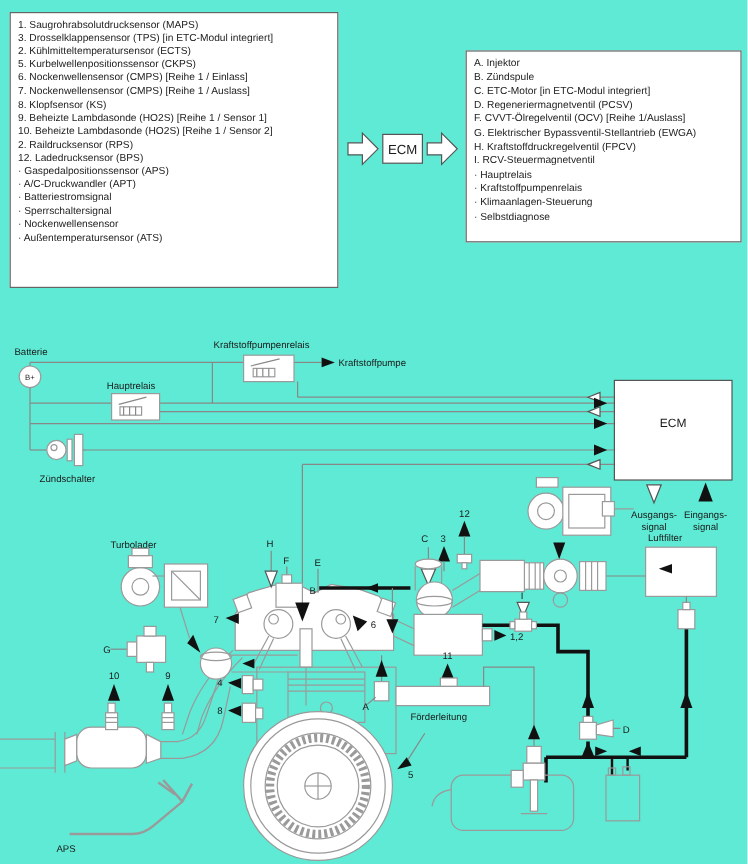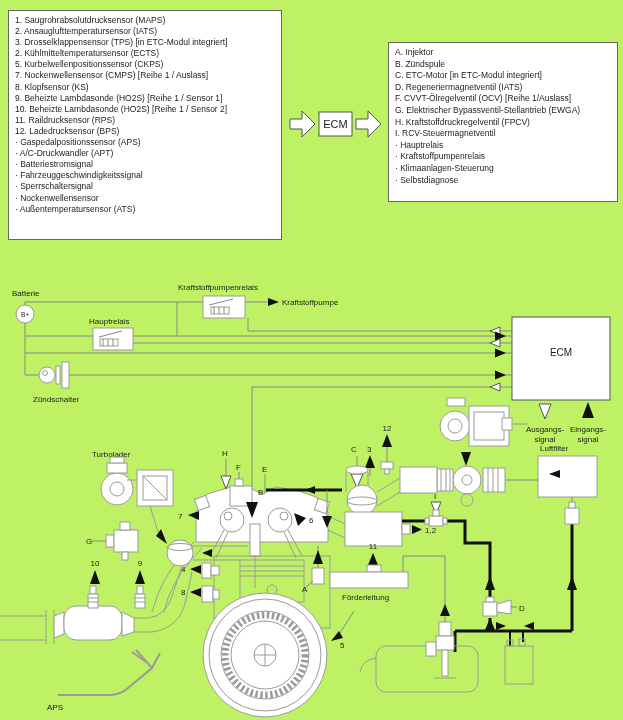--- a/index.html
+++ b/index.html
@@ -1,16 +1,16 @@
 <!DOCTYPE html>
 <html><head>
 <meta charset="utf-8">
 <style>
   html,body{margin:0;padding:0;background:#fff;}
-  .page{position:relative;width:623px;height:720px;background:#bef264;overflow:hidden;
+  .page{position:relative;width:623px;height:720px;background:#5eead4;overflow:hidden;
         font-family:"Liberation Sans", sans-serif;color:#1a1a1a;}
   .list-box{position:absolute;border:1px solid #666;background:#fff;box-sizing:border-box;
             font-size:8.5px;color:#222;white-space:nowrap;}
   .list-box .li{line-height:11.1px;}
   #box-inputs{left:8px;top:10px;width:274px;height:230px;padding:4px 0 0 6px;}
   #box-outputs{left:388px;top:42px;width:230px;height:160px;padding:4px 0 0 6px;}
   #box-outputs .li{line-height:11.6px;}
   svg{position:absolute;left:0;top:0;}
   svg text{font-family:"Liberation Sans", sans-serif;fill:#1a1a1a;}
   .lbl{font-size:8px;}
@@ -22,44 +22,43 @@
   .fa{fill:#111;stroke:none;}
   .oa{fill:#fff;stroke:#555;stroke-width:1;}
 </style>
 </head>
 <body>
 
 <div class="page">
 
   <div class="list-box" id="box-inputs">
     <div class="li">1. Saugrohrabsolutdrucksensor (MAPS)</div>
-    <div class="li">2. Ansauglufttemperatursensor (IATS)</div>
     <div class="li">3. Drosselklappensensor (TPS) [in ETC-Modul integriert]</div>
     <div class="li">2. Kühlmitteltemperatursensor (ECTS)</div>
     <div class="li">5. Kurbelwellenpositionssensor (CKPS)</div>
+    <div class="li">6. Nockenwellensensor (CMPS) [Reihe 1 / Einlass]</div>
     <div class="li">7. Nockenwellensensor (CMPS) [Reihe 1 / Auslass]</div>
     <div class="li">8. Klopfsensor (KS)</div>
     <div class="li">9. Beheizte Lambdasonde (HO2S) [Reihe 1 / Sensor 1]</div>
     <div class="li">10. Beheizte Lambdasonde (HO2S) [Reihe 1 / Sensor 2]</div>
-    <div class="li">11. Raildrucksensor (RPS)</div>
+    <div class="li">2. Raildrucksensor (RPS)</div>
     <div class="li">12. Ladedrucksensor (BPS)</div>
     <div class="li">· Gaspedalpositionssensor (APS)</div>
     <div class="li">· A/C-Druckwandler (APT)</div>
     <div class="li">· Batteriestromsignal</div>
-    <div class="li">· Fahrzeuggeschwindigkeitssignal</div>
     <div class="li">· Sperrschaltersignal</div>
     <div class="li">· Nockenwellensensor</div>
     <div class="li">· Außentemperatursensor (ATS)</div>
   </div>
 
   <div class="list-box" id="box-outputs">
     <div class="li">A. Injektor</div>
     <div class="li">B. Zündspule</div>
     <div class="li">C. ETC-Motor [in ETC-Modul integriert]</div>
-    <div class="li">D. Regeneriermagnetventil (IATS)</div>
+    <div class="li">D. Regeneriermagnetventil (PCSV)</div>
     <div class="li">F. CVVT-Ölregelventil (OCV) [Reihe 1/Auslass]</div>
     <div class="li">G. Elektrischer Bypassventil-Stellantrieb (EWGA)</div>
     <div class="li">H. Kraftstoffdruckregelventil (FPCV)</div>
     <div class="li">I. RCV-Steuermagnetventil</div>
     <div class="li">· Hauptrelais</div>
     <div class="li">· Kraftstoffpumpenrelais</div>
     <div class="li">· Klimaanlagen-Steuerung</div>
     <div class="li">· Selbstdiagnose</div>
   </div>
 

